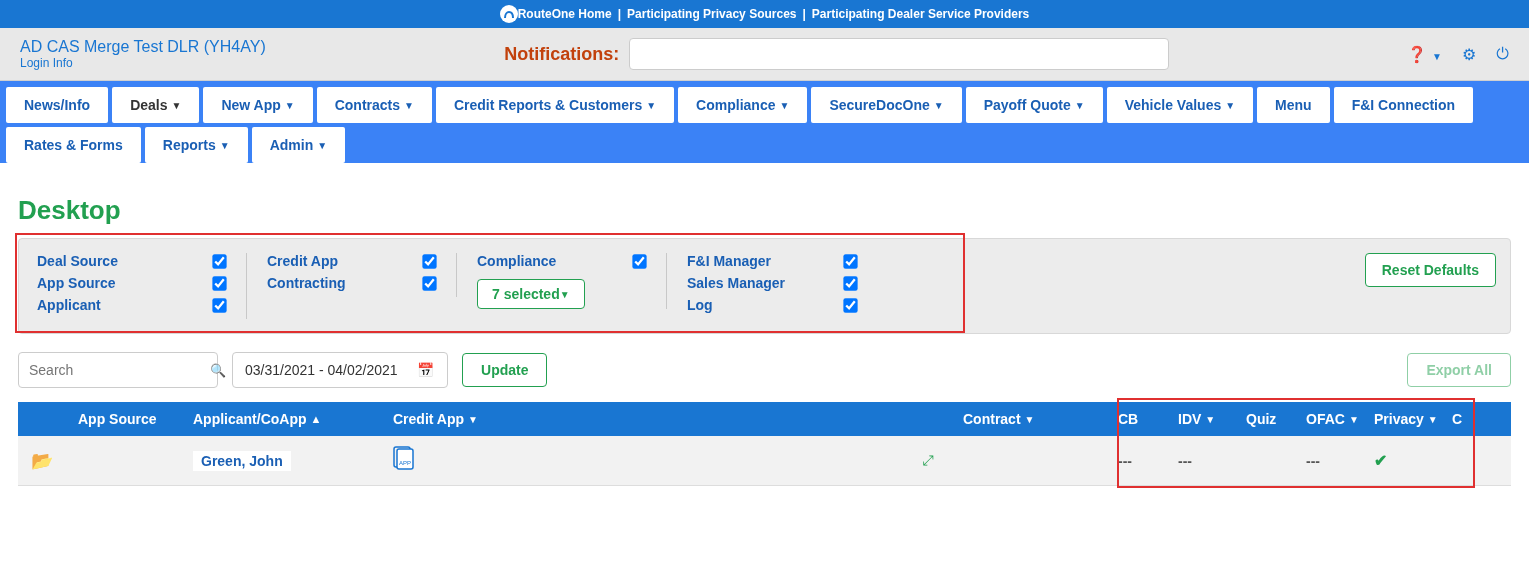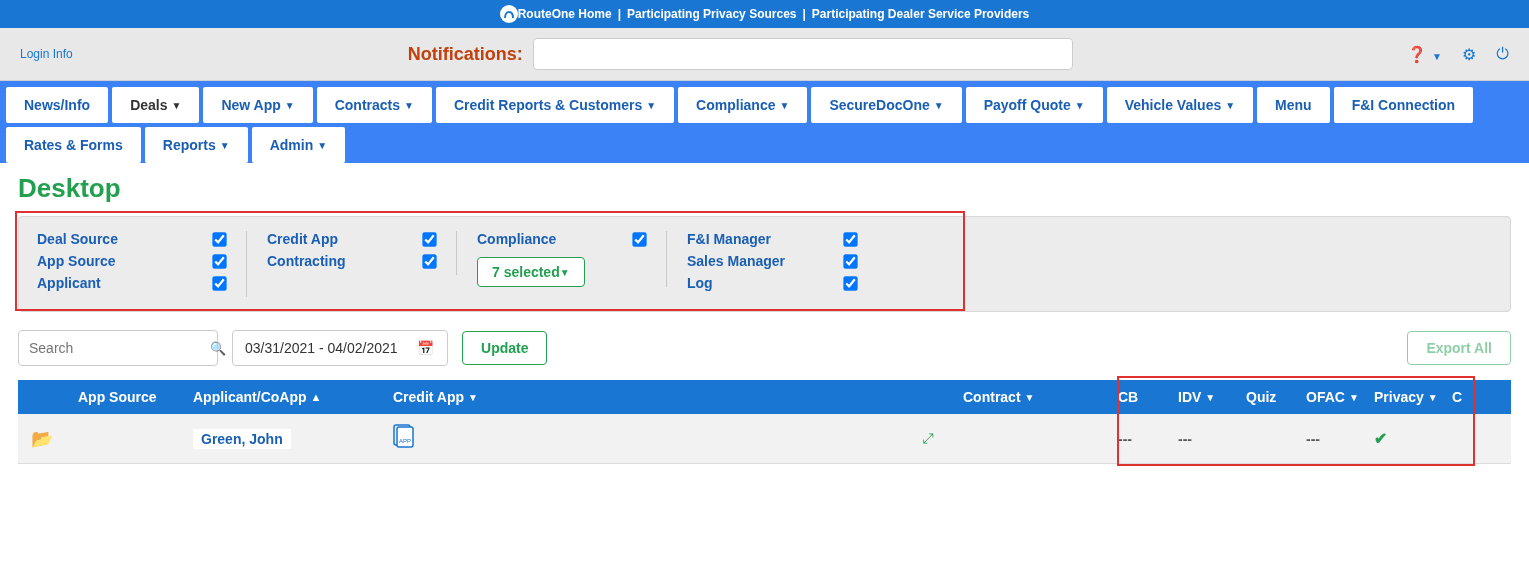--- a/index.html
+++ b/index.html
@@ -20,21 +20,21 @@
 .notif-label { font-weight: bold; font-size: 18px; color: #c2410c; }
 .notif-input { width: 540px; height: 32px; border: 1px solid #ccc; border-radius: 4px; background: #fff; padding: 0 8px; }
 .header-icons { display: flex; gap: 20px; align-items: center; color: #1976d2; font-size: 16px; }
 .header-icons span { cursor: pointer; }
 
 .nav-bar { background: #3b82f6; padding: 6px 6px 0 6px; display: flex; flex-wrap: wrap; gap: 4px; }
 .nav-tab { background: #fff; padding: 10px 18px; border-radius: 2px; color: #1a5fb4; font-weight: bold; font-size: 14px; cursor: pointer; display: flex; align-items: center; gap: 4px; white-space: nowrap; }
 .nav-tab.active { color: #333; }
 .caret { font-size: 10px; }
 
-.content { padding: 10px 18px; }
+.content { padding: 32px 18px; }
 .page-title { color: #22a050; font-size: 26px; font-weight: bold; margin-bottom: 12px; }
 
 .filter-panel { background: #ececec; border: 1px solid #d8d8d8; border-radius: 4px; padding: 14px 18px; position: relative; }
 .filter-row { display: flex; gap: 0; align-items: flex-start; }
 .filter-group { padding: 0 20px; border-right: 1px solid #c8c8c8; min-width: 210px; }
 .filter-group:first-child { padding-left: 0; }
 .filter-group:last-child { border-right: none; }
 .filter-item { display: flex; justify-content: space-between; align-items: center; color: #1a5fb4; font-size: 14px; font-weight: bold; margin-bottom: 6px; }
 .filter-item input[type="checkbox"] { transform: scale(1.1); }
 .select-btn { border: 1px solid #22a050; background: #fff; color: #22a050; padding: 6px 14px; border-radius: 4px; font-weight: bold; font-size: 14px; cursor: pointer; display: inline-flex; align-items: center; margin-top: 4px; }
@@ -90,20 +90,21 @@
     <a>RouteOne Home</a>
     <span class="top-bar-sep">|</span>
     <a>Participating Privacy Sources</a>
     <span class="top-bar-sep">|</span>
     <a>Participating Dealer Service Providers</a>
   </div>
 </div>
 
 <div class="header-strip">
   <div class="dealer-info">
+    <div class="dealer-name">AD CAS Merge Test DLR (YH4AY)</div>
     <div class="login-info">Login Info</div>
   </div>
   <div class="notif-wrap">
     <span class="notif-label">Notifications:</span>
     <input class="notif-input" type="text" style="">
   </div>
   <div class="header-icons">
     <span>❓ <span class="caret">▼</span></span>
     <span>⚙</span>
     <span>⏻</span>
@@ -213,20 +214,21 @@
         <div class="filter-item">
             <span>Sales Manager</span>
             <input type="checkbox" checked="" style="">
           </div>
         <div class="filter-item">
             <span>Log</span>
             <input type="checkbox" checked="" style="">
           </div>
       </div>
     </div>
+    <button class="reset-btn">Reset Defaults</button>
   </div>
 
 
   <div class="action-row">
     <div class="search-box">
       <input type="text" placeholder="Search" style="">
       <span>🔍</span>
     </div>
     <div class="date-box">
       <span>03/31/2021 - 04/02/2021</span>

